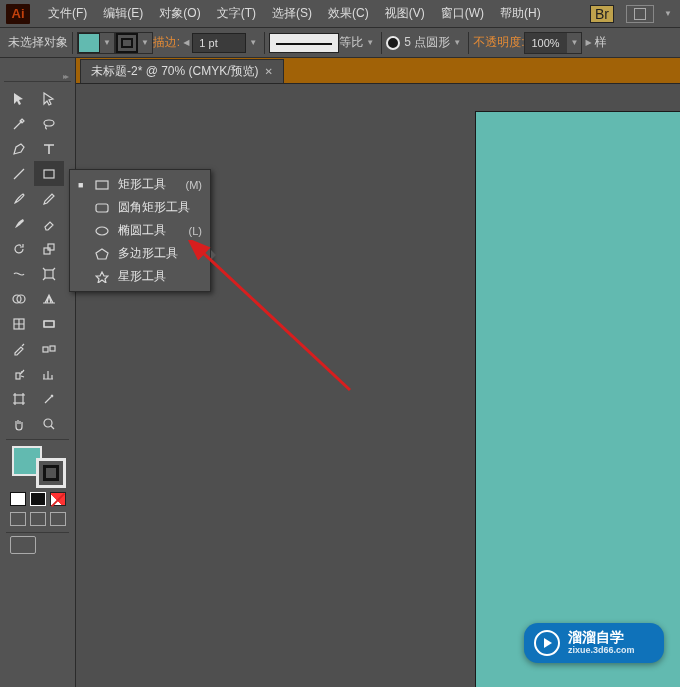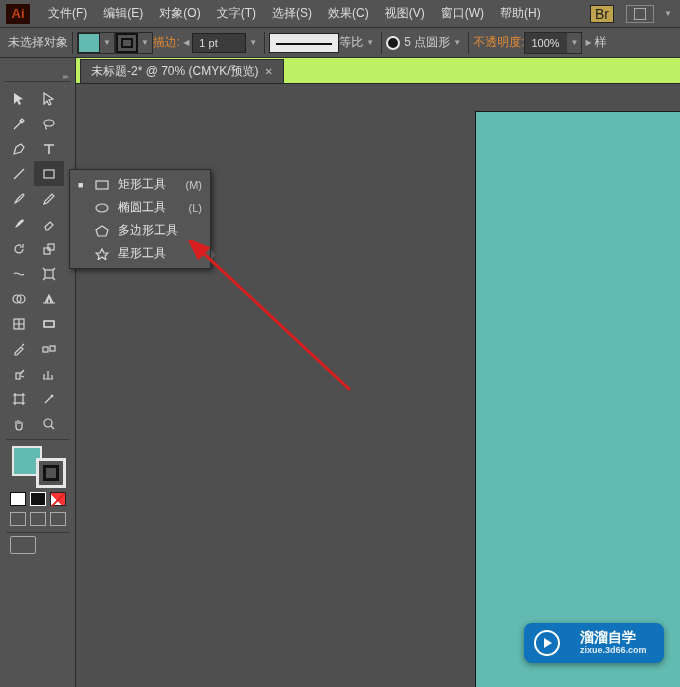--- a/index.html
+++ b/index.html
@@ -106,21 +106,21 @@
   .dock-left {
     position:absolute; left:0; top:58px; width:76px; bottom:0;
     background:#535353;
     border-right:1px solid #2b2b2b;
   }
   .canvas-area{
     position:absolute; left:76px; top:58px; right:0; bottom:0;
     background:#4f4f4f;
   }
   .tabstrip{
-    height:26px;background:#bef264;border-bottom:1px solid #262626;display:flex;align-items:flex-end;
+    height:26px;background:#a16207;border-bottom:1px solid #262626;display:flex;align-items:flex-end;
     padding-left:4px;
   }
   .tab{
     height:24px;background:#4f4f4f;border:1px solid #2a2a2a;border-bottom:none;
     padding:3px 10px;color:#ddd;display:flex;align-items:center;gap:6px;
     font-size:12px;
   }
   .tab .close{font-size:10px;color:#bbb;}
   .canvas{
     position:absolute; left:0; top:26px; right:0; bottom:0;
@@ -192,21 +192,21 @@
 
   
   .arrow-svg{
     position:absolute;left:180px;top:240px;z-index:60;pointer-events:none;
   }
 
   
   .badge{
     position:absolute;right:16px;bottom:24px;width:140px;height:40px;
     background:#0f72ba;color:#fff;display:flex;align-items:center;
-    border-radius:8px;padding:0 10px;gap:20px;z-index:40;
+    border-radius:14px;padding:0 10px;gap:8px;z-index:40;
     box-shadow:0 2px 6px rgba(0,0,0,.4);
   }
   .badge .play{
     width:26px;height:26px;border:2px solid #fff;border-radius:50%;
     display:flex;align-items:center;justify-content:center;
   }
   .badge .play::after{
     content:'';width:0;height:0;border-top:5px solid transparent;border-bottom:5px solid transparent;border-left:8px solid #fff;margin-left:2px;
   }
   .badge .txt{display:flex;flex-direction:column;line-height:1.1;}
@@ -495,20 +495,30 @@
           <rect x="1" y="2" width="12" height="8"></rect>
         </svg>
       </span>
     <span class="lbl">矩形工具</span>
     <span class="key">(M)</span>
   </div>
   <div class="flyout-row">
     <span class="mark"></span>
     <span class="ico">
         <svg viewBox="0 0 14 12">
+          <rect x="1" y="2" width="12" height="8" rx="2"></rect>
+        </svg>
+      </span>
+    <span class="lbl">圆角矩形工具</span>
+    <span class="key"></span>
+  </div>
+  <div class="flyout-row">
+    <span class="mark"></span>
+    <span class="ico">
+        <svg viewBox="0 0 14 12">
           <ellipse cx="7" cy="6" rx="6" ry="4"></ellipse>
         </svg>
       </span>
     <span class="lbl">椭圆工具</span>
     <span class="key">(L)</span>
   </div>
   <div class="flyout-row">
     <span class="mark"></span>
     <span class="ico">
         <svg viewBox="0 0 14 12">

